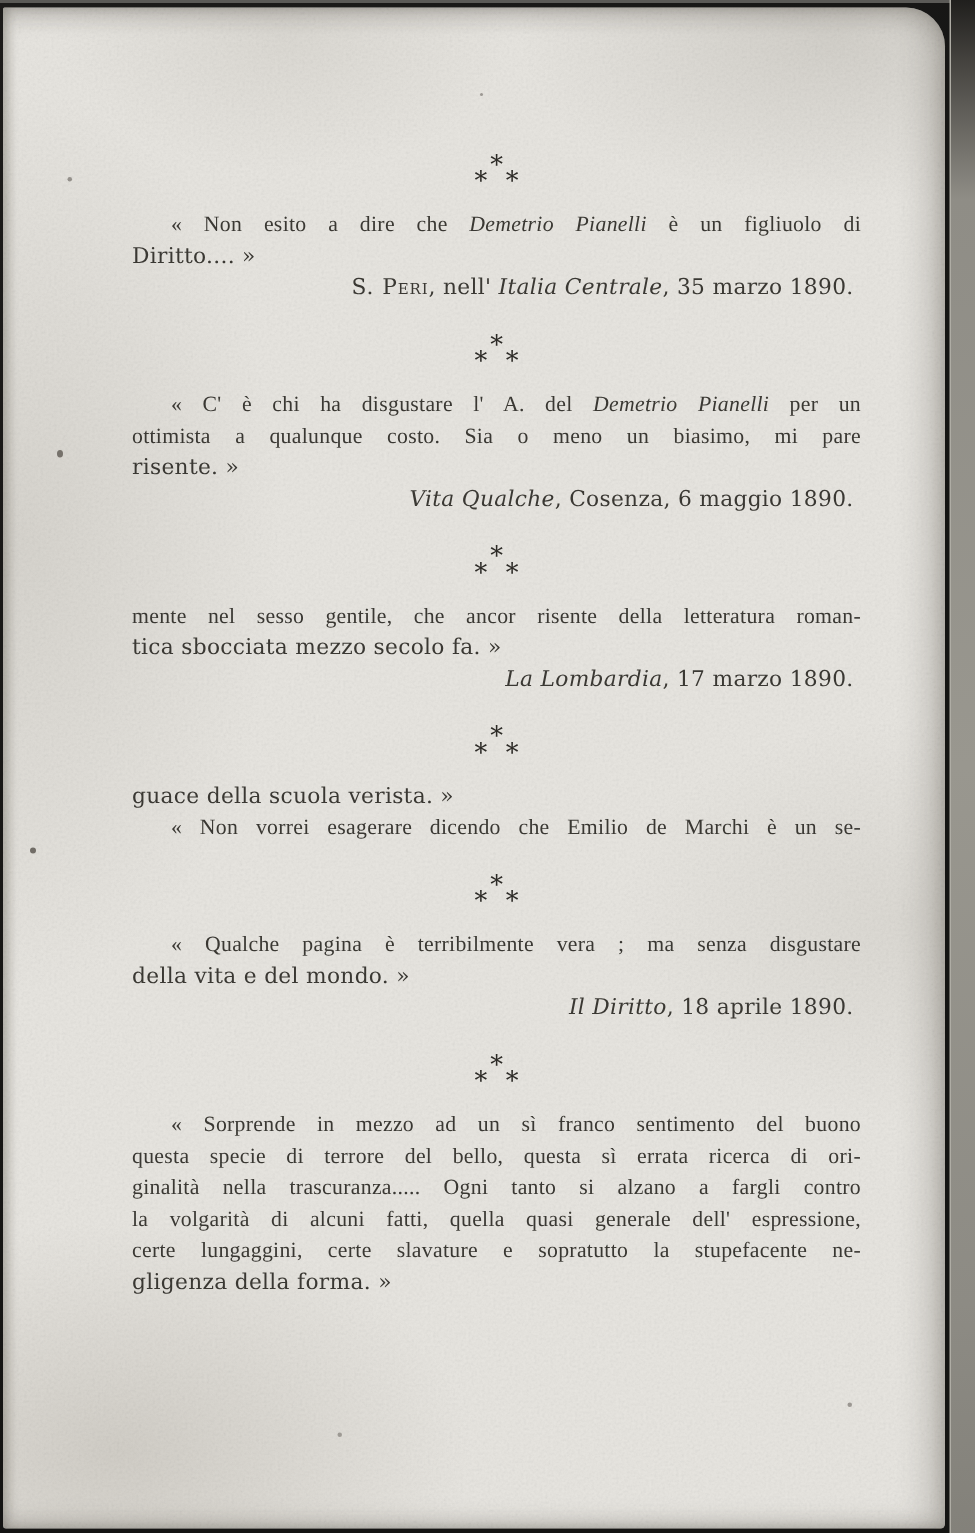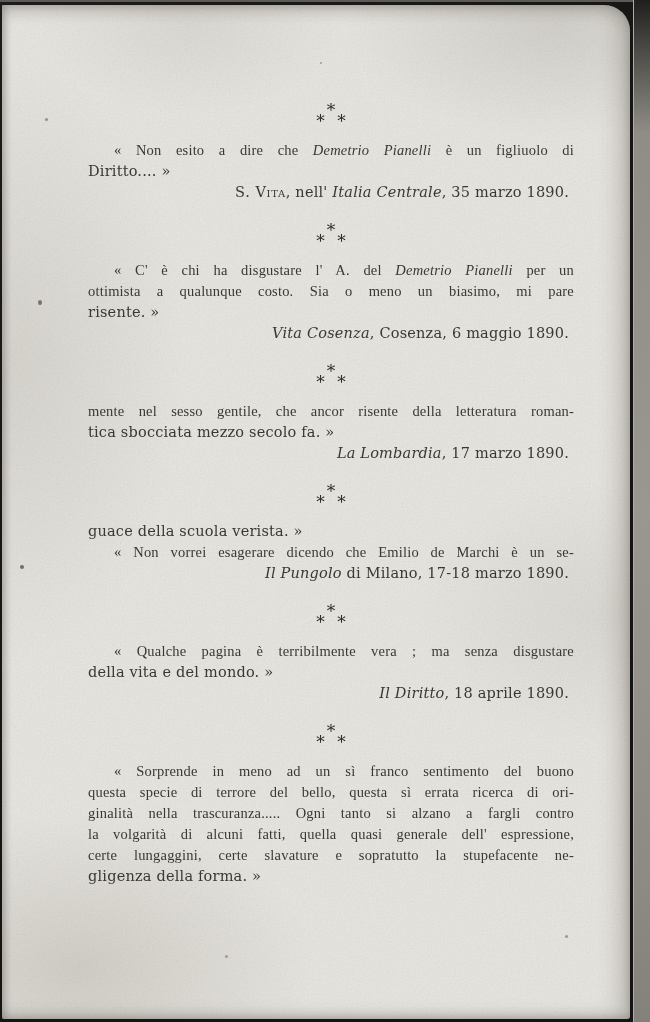--- a/index.html
+++ b/index.html
@@ -91,34 +91,34 @@
       <div id="sections">
   <section class="quote-section">
     <div class="asterism">
       <span class="ast-top">*</span>
       <span class="ast-bottom">* *</span>
     </div>
     <div class="quote">
               <div class="qline first just"><span class="seg-normal">« Non esito a dire che </span><span class="seg-italic">Demetrio Pianelli</span><span class="seg-normal"> è un figliuolo di</span></div>
               <div class="qline"><span class="seg-normal">Diritto.... »</span></div>
             </div>
-    <div class="attribution"><span class="seg-smallcaps">S. Vita</span><span class="seg-normal">, nell' </span><span class="seg-italic">Italia Centrale</span><span class="seg-normal">, 35 marzo 1890.</span></div>
+    <div class="attribution"><span class="seg-smallcaps">S. Peri</span><span class="seg-normal">, nell' </span><span class="seg-italic">Italia Centrale</span><span class="seg-normal">, 35 marzo 1890.</span></div>
   </section>
 
   <section class="quote-section">
     <div class="asterism">
       <span class="ast-top">*</span>
       <span class="ast-bottom">* *</span>
     </div>
     <div class="quote">
               <div class="qline first just"><span class="seg-normal">« C' è chi ha disgustare l' A. del </span><span class="seg-italic">Demetrio Pianelli</span><span class="seg-normal"> per un</span></div>
               <div class="qline just"><span class="seg-normal">ottimista a qualunque costo. Sia o meno un biasimo, mi pare</span></div>
               <div class="qline"><span class="seg-normal">risente. »</span></div>
             </div>
-    <div class="attribution"><span class="seg-italic">Vita Cosenza</span><span class="seg-normal">, Cosenza, 6 maggio 1890.</span></div>
+    <div class="attribution"><span class="seg-italic">Vita Qualche</span><span class="seg-normal">, Cosenza, 6 maggio 1890.</span></div>
   </section>
 
   <section class="quote-section">
     <div class="asterism">
       <span class="ast-top">*</span>
       <span class="ast-bottom">* *</span>
     </div>
     <div class="quote">
               <div class="qline just"><span class="seg-normal">mente nel sesso gentile, che ancor risente della letteratura roman-</span></div>
               <div class="qline"><span class="seg-normal">tica sbocciata mezzo secolo fa. »</span></div>
@@ -128,42 +128,41 @@
 
   <section class="quote-section">
     <div class="asterism">
       <span class="ast-top">*</span>
       <span class="ast-bottom">* *</span>
     </div>
     <div class="quote">
               <div class="qline"><span class="seg-normal">guace della scuola verista. »</span></div>
               <div class="qline first just"><span class="seg-normal">« Non vorrei esagerare dicendo che Emilio de Marchi è un se-</span></div>
             </div>
-    <div class="attribution"><span class="seg-italic">Il Pungolo</span><span class="seg-normal"> di Milano, 17-18 marzo 1890.</span></div>
   </section>
 
   <section class="quote-section">
     <div class="asterism">
       <span class="ast-top">*</span>
       <span class="ast-bottom">* *</span>
     </div>
     <div class="quote">
               <div class="qline first just"><span class="seg-normal">« Qualche pagina è terribilmente vera ; ma senza disgustare</span></div>
               <div class="qline"><span class="seg-normal">della vita e del mondo. »</span></div>
             </div>
     <div class="attribution"><span class="seg-italic">Il Diritto</span><span class="seg-normal">, 18 aprile 1890.</span></div>
   </section>
 
   <section class="quote-section">
     <div class="asterism">
       <span class="ast-top">*</span>
       <span class="ast-bottom">* *</span>
     </div>
     <div class="quote">
-              <div class="qline first just"><span class="seg-normal">« Sorprende in meno ad un sì franco sentimento del buono</span></div>
+              <div class="qline first just"><span class="seg-normal">« Sorprende in mezzo ad un sì franco sentimento del buono</span></div>
               <div class="qline just"><span class="seg-normal">questa specie di terrore del bello, questa sì errata ricerca di ori-</span></div>
               <div class="qline just"><span class="seg-normal">ginalità nella trascuranza..... Ogni tanto si alzano a fargli contro</span></div>
               <div class="qline just"><span class="seg-normal">la volgarità di alcuni fatti, quella quasi generale dell' espressione,</span></div>
               <div class="qline just"><span class="seg-normal">certe lungaggini, certe slavature e sopratutto la stupefacente ne-</span></div>
               <div class="qline"><span class="seg-normal">gligenza della forma. »</span></div>
             </div>
 
   </section>
 </div>
     </div>

